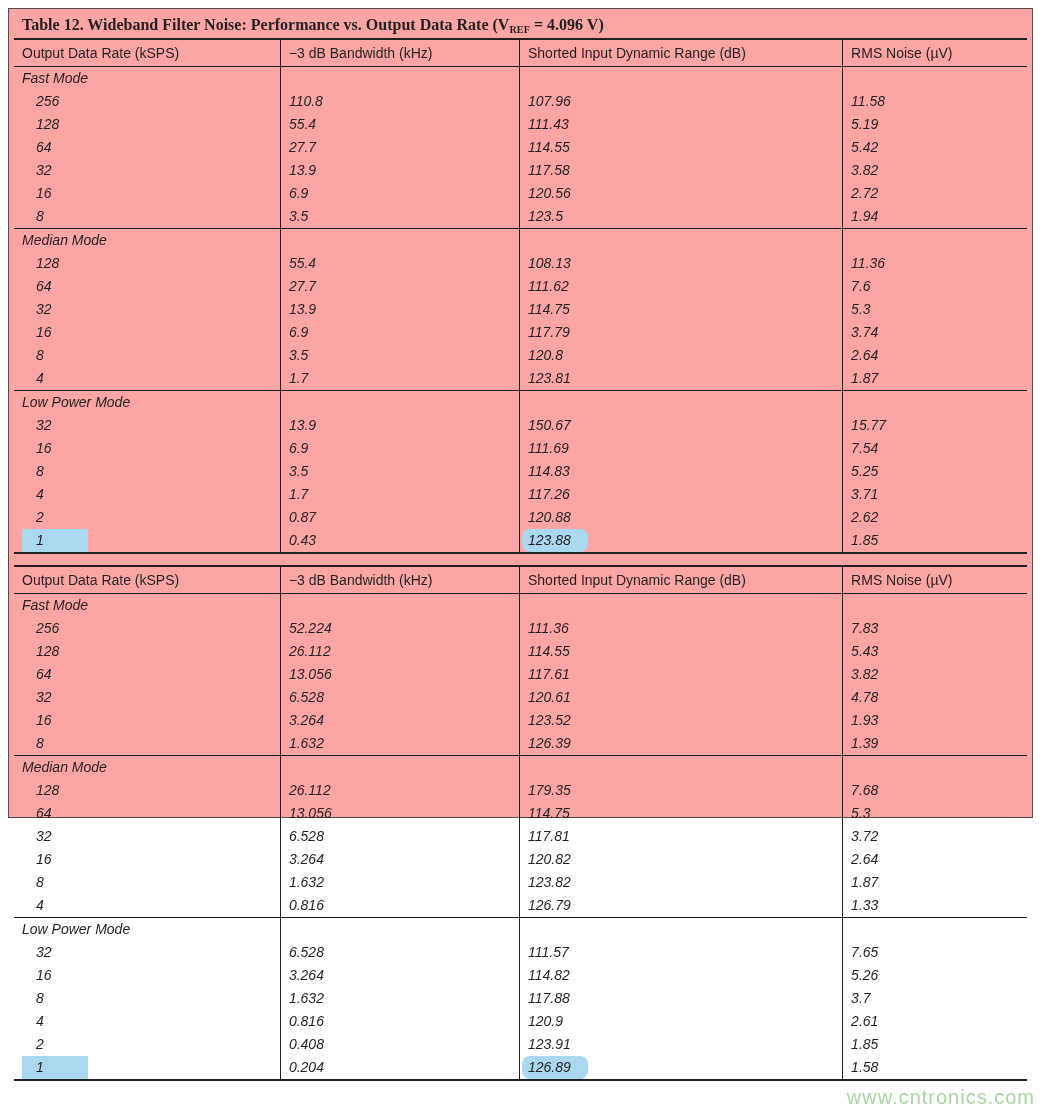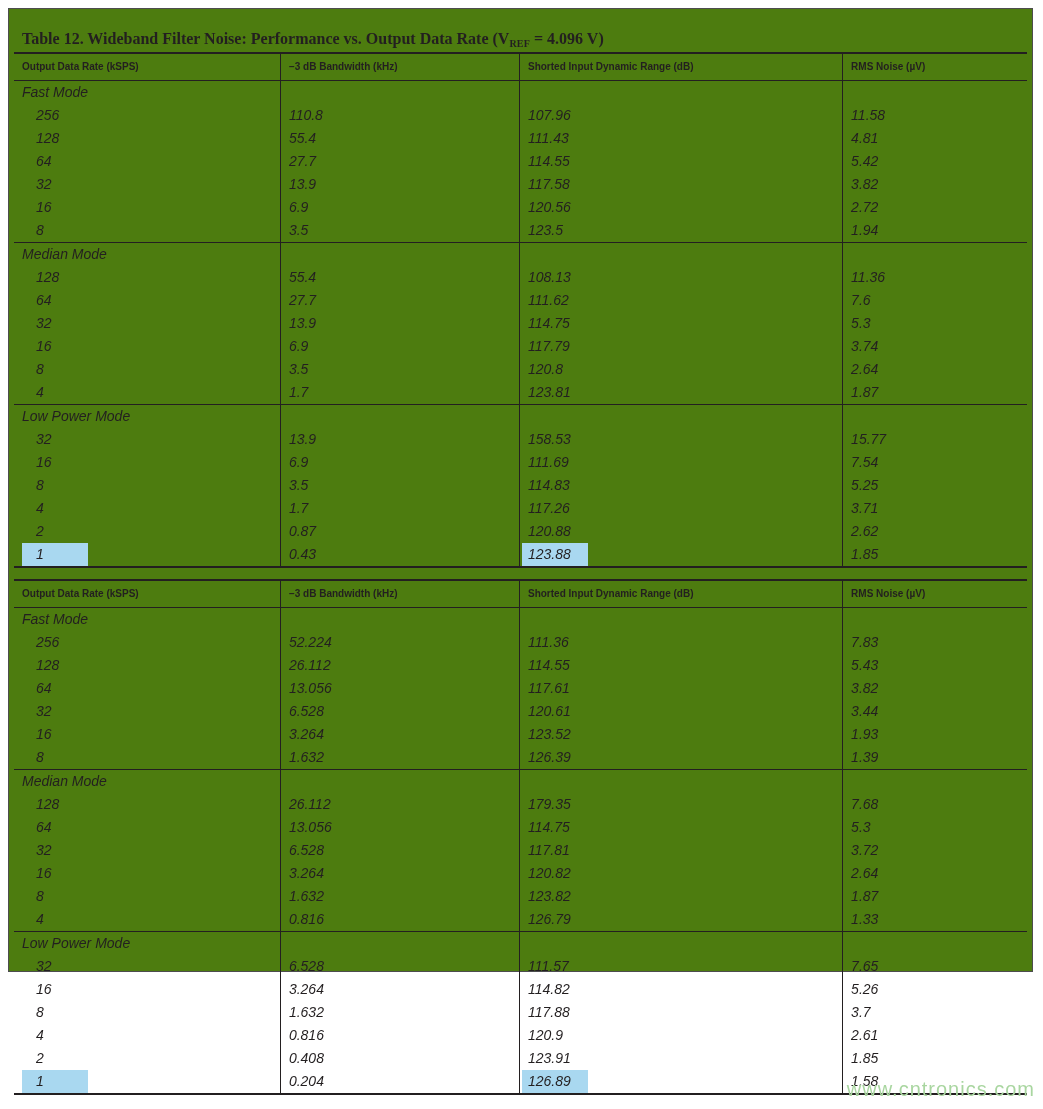--- a/index.html
+++ b/index.html
@@ -2,61 +2,61 @@
 <html style="--hl: #a9d8f0; --wm: #a9d6a0;"><head>
 <meta charset="utf-8">
 <style>
   html,body{margin:0;padding:0;background:#ffffff;}
   body{
     width:1043px;height:1109px;position:relative;
     font-family:"Liberation Sans","DejaVu Sans",sans-serif;
     color:#231f20;
   }
   .page{
-    position:absolute;left:8px;top:8px;width:1025px;height:964px;
+    position:absolute;left:8px;top:8px;width:1025px;height:810px;
     border:1.5px solid #4d4d4f;box-sizing:border-box;
-    padding:16px 5px;background:#4d7c0f;
+    padding:2px 5px;background:#fca5a5;
   }
   .table-title{
     font-family:"Liberation Serif","DejaVu Serif",serif;
     font-weight:bold;font-size:16px;line-height:27px;height:27px;
     padding-left:8px;white-space:nowrap;
   }
   .table-title .vsub{
     font-size:10px;vertical-align:-3px;letter-spacing:0.2px;
   }
   .gap{height:11px;}
   table{
     width:100%;border-collapse:collapse;table-layout:fixed;
     border-top:2px solid #231f20;border-bottom:2.5px solid #231f20;
   }
   col.c0{width:26.3%;} col.c1{width:23.6%;} col.c2{width:31.9%;} col.c3{width:18.2%;}
   thead th{
-    text-align:left;font-size:10px;font-weight:bold;
+    text-align:left;font-size:14px;font-weight:normal;
     padding:0 8px;height:26px;line-height:26px;
     border-bottom:1.5px solid #231f20;white-space:nowrap;
     overflow:hidden;
   }
   thead th + th, tbody td + td{border-left:1px solid #231f20;}
   tbody{border-bottom:1.5px solid #231f20;font-style:italic;}
   tbody:last-child{border-bottom:none;margin-left:36px;}
   tbody td{
     font-size:14px;height:23px;line-height:23px;padding:0 8px;
     white-space:nowrap;overflow:visible;
   }
   tbody td.sec{padding-left:8px;}
   tbody td.c0{padding-left:22px;}
   .hl{
     display:inline-block;min-width:66px;box-sizing:border-box;
     background:var(--hl,#a9d8f0);
   }
   td.c0 .hl{margin-left:-14px;padding-left:14px;}
-  td.c2 .hl{margin-left:-6px;padding-left:6px;}
+  td.c2 .hl{margin-left:-6px;padding-left:6px;border-radius:8px;}
   .watermark{
-    position:absolute;right:8px;bottom:8px;
+    position:absolute;right:8px;bottom:0px;
     font-size:20px;letter-spacing:1px;
     color:var(--wm,#a9d6a0);
     font-weight:normal;
   }
 </style>
 </head>
 <body>
 
 <div class="page">
 
@@ -87,21 +87,21 @@
         <tr>
           <td class="c0">256</td>
           <td class="c1">110.8</td>
           <td class="c2">107.96</td>
           <td class="c3">11.58</td>
         </tr>
         <tr>
           <td class="c0">128</td>
           <td class="c1">55.4</td>
           <td class="c2">111.43</td>
-          <td class="c3">4.81</td>
+          <td class="c3">5.19</td>
         </tr>
         <tr>
           <td class="c0">64</td>
           <td class="c1">27.7</td>
           <td class="c2">114.55</td>
           <td class="c3">5.42</td>
         </tr>
         <tr>
           <td class="c0">32</td>
           <td class="c1">13.9</td>
@@ -168,21 +168,21 @@
       <tbody>
         <tr>
           <td class="sec">Low Power Mode</td>
           <td></td>
           <td></td>
           <td></td>
         </tr>
         <tr>
           <td class="c0">32</td>
           <td class="c1">13.9</td>
-          <td class="c2">158.53</td>
+          <td class="c2">150.67</td>
           <td class="c3">15.77</td>
         </tr>
         <tr>
           <td class="c0">16</td>
           <td class="c1">6.9</td>
           <td class="c2">111.69</td>
           <td class="c3">7.54</td>
         </tr>
         <tr>
           <td class="c0">8</td>
@@ -251,21 +251,21 @@
         <tr>
           <td class="c0">64</td>
           <td class="c1">13.056</td>
           <td class="c2">117.61</td>
           <td class="c3">3.82</td>
         </tr>
         <tr>
           <td class="c0">32</td>
           <td class="c1">6.528</td>
           <td class="c2">120.61</td>
-          <td class="c3">3.44</td>
+          <td class="c3">4.78</td>
         </tr>
         <tr>
           <td class="c0">16</td>
           <td class="c1">3.264</td>
           <td class="c2">123.52</td>
           <td class="c3">1.93</td>
         </tr>
         <tr>
           <td class="c0">8</td>
           <td class="c1">1.632</td>

